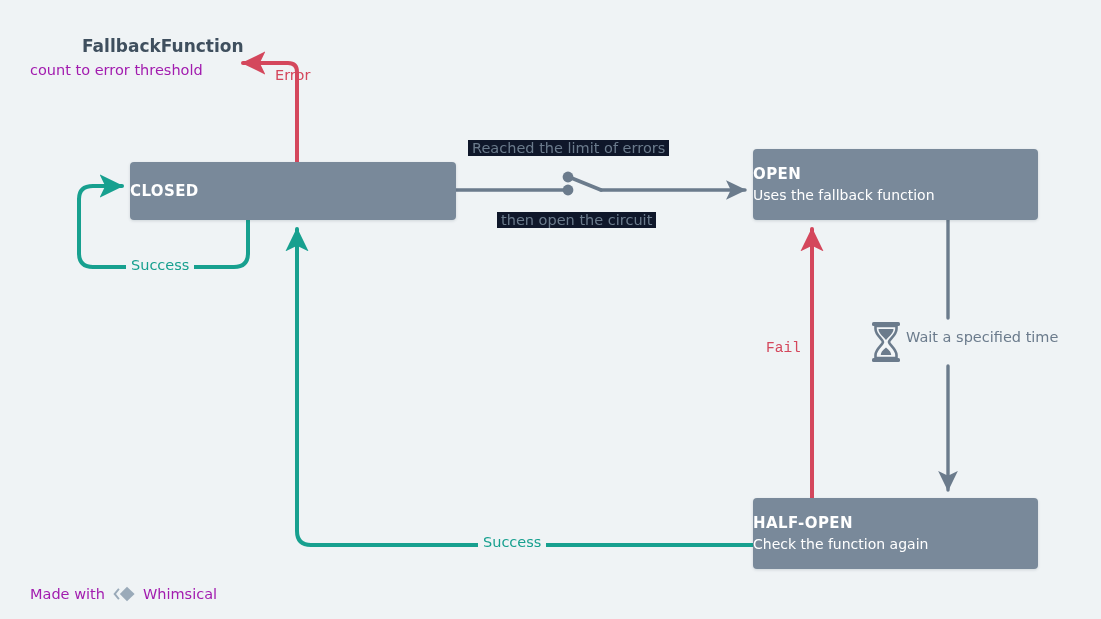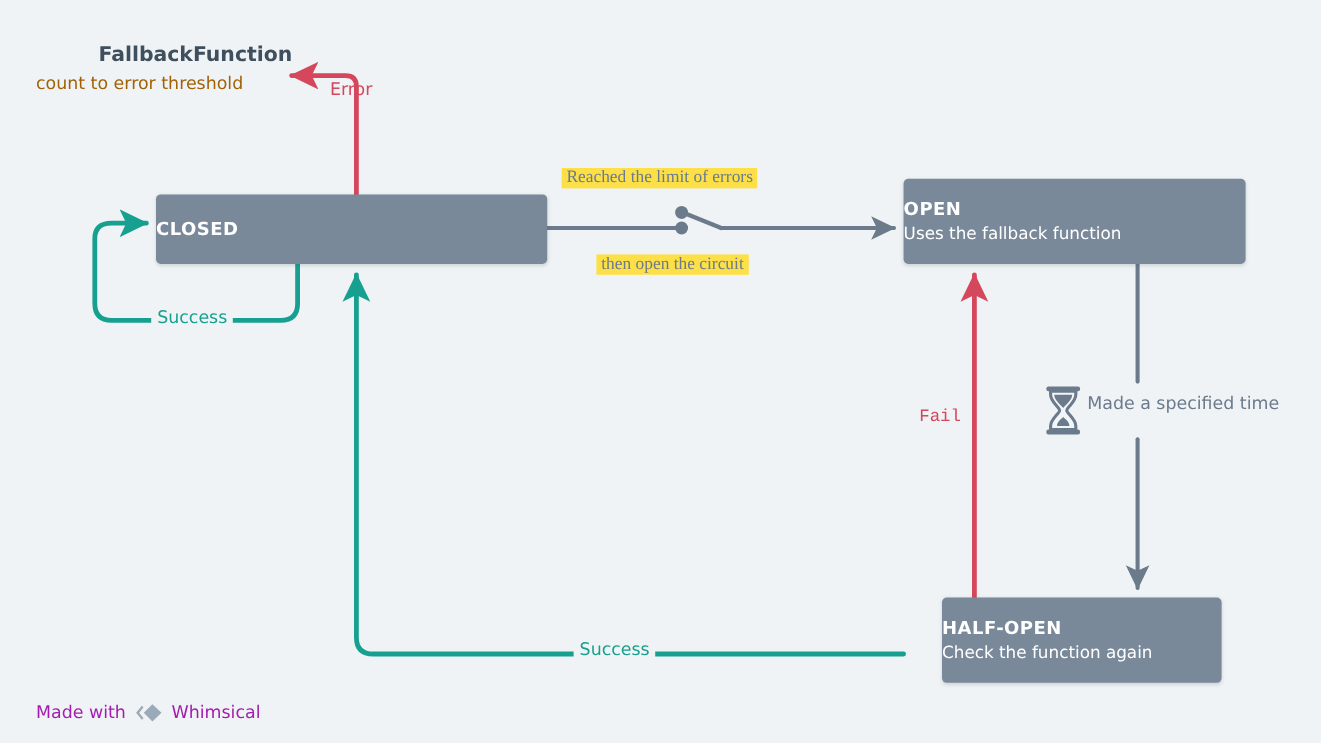--- a/index.html
+++ b/index.html
@@ -61,61 +61,60 @@
     width: 326px;
     height: 58px;
   }
   #box-open {
     left: 753px;
     top: 149px;
     width: 285px;
     height: 71px;
   }
   #box-half-open {
-    left: 785px;
+    left: 753px;
     top: 498px;
-    width: 233px;
+    width: 285px;
     height: 71px;
   }
   
   .note {
     position: absolute;
     color: #6b7b8c;
     font-size: 14.5px;
     white-space: nowrap;
   }
   .note-red {
     color: #d4475c;
   }
   .note-green {
     color: #17a08f;
     background: #eff3f5;
     padding: 0 5px;
   }
   .note-gray-bg {
-    background: #fde047;
+    background: #0f172a;
     padding: 0 4px;
-    font-family: Liberation Serif, serif;
   }
   #title-fallback {
     position: absolute;
     left: 42px;
     top: 36px;
     font-size: 17px;
     font-weight: bold;
     color: #3f4f5e;
     white-space: nowrap;
     margin-left: 40px;
   }
   #subtitle-fallback {
     position: absolute;
     left: 30px;
     top: 62px;
     font-size: 14.5px;
-    color: #a16207;
+    color: #a21caf;
     white-space: nowrap;
   }
   #label-error {
     left: 275px;
     top: 67px;
   }
   #label-reached-limit {
     left: 468px;
     top: 140px;
   }
@@ -236,21 +235,21 @@
   <div class="note note-gray-bg" id="label-reached-limit">Reached the limit of errors</div>
 
   <div class="note note-gray-bg" id="label-then-open">then open the circuit</div>
 
   <div class="note note-green" id="label-success-loop">Success</div>
 
   <div class="note note-green" id="label-success-bottom">Success</div>
 
   <div class="note note-red" id="label-fail">Fail</div>
 
-  <div class="note" id="label-wait">Made a specified time</div>
+  <div class="note" id="label-wait">Wait a specified time</div>
 
   <svg id="hourglass-icon" viewBox="0 0 34 44">
     <rect x="3" y="2" width="28" height="4" rx="1.6" fill="#6b7b8c"></rect>
     <rect x="3" y="38" width="28" height="4" rx="1.6" fill="#6b7b8c"></rect>
     <path d="M6.5,6 L27.5,6 L27.5,9 C27.5,15 20,19.5 20,22 C20,24.5 27.5,29 27.5,35 L27.5,38 L6.5,38 L6.5,35 C6.5,29 14,24.5 14,22 C14,19.5 6.5,15 6.5,9 Z" fill="#f3f6f8" stroke="#6b7b8c" stroke-width="2.6" stroke-linejoin="round"></path>
     <path d="M9.5,9 L24.5,9 C24.5,13.5 18.8,17.5 17,20 C15.2,17.5 9.5,13.5 9.5,9 Z" fill="#6b7b8c"></path>
     <path d="M11.8,35 L22.2,35 C22.2,31.5 19,29.5 17,27.5 C15,29.5 11.8,31.5 11.8,35 Z" fill="#6b7b8c"></path>
   </svg>
 
   <div id="footer">

